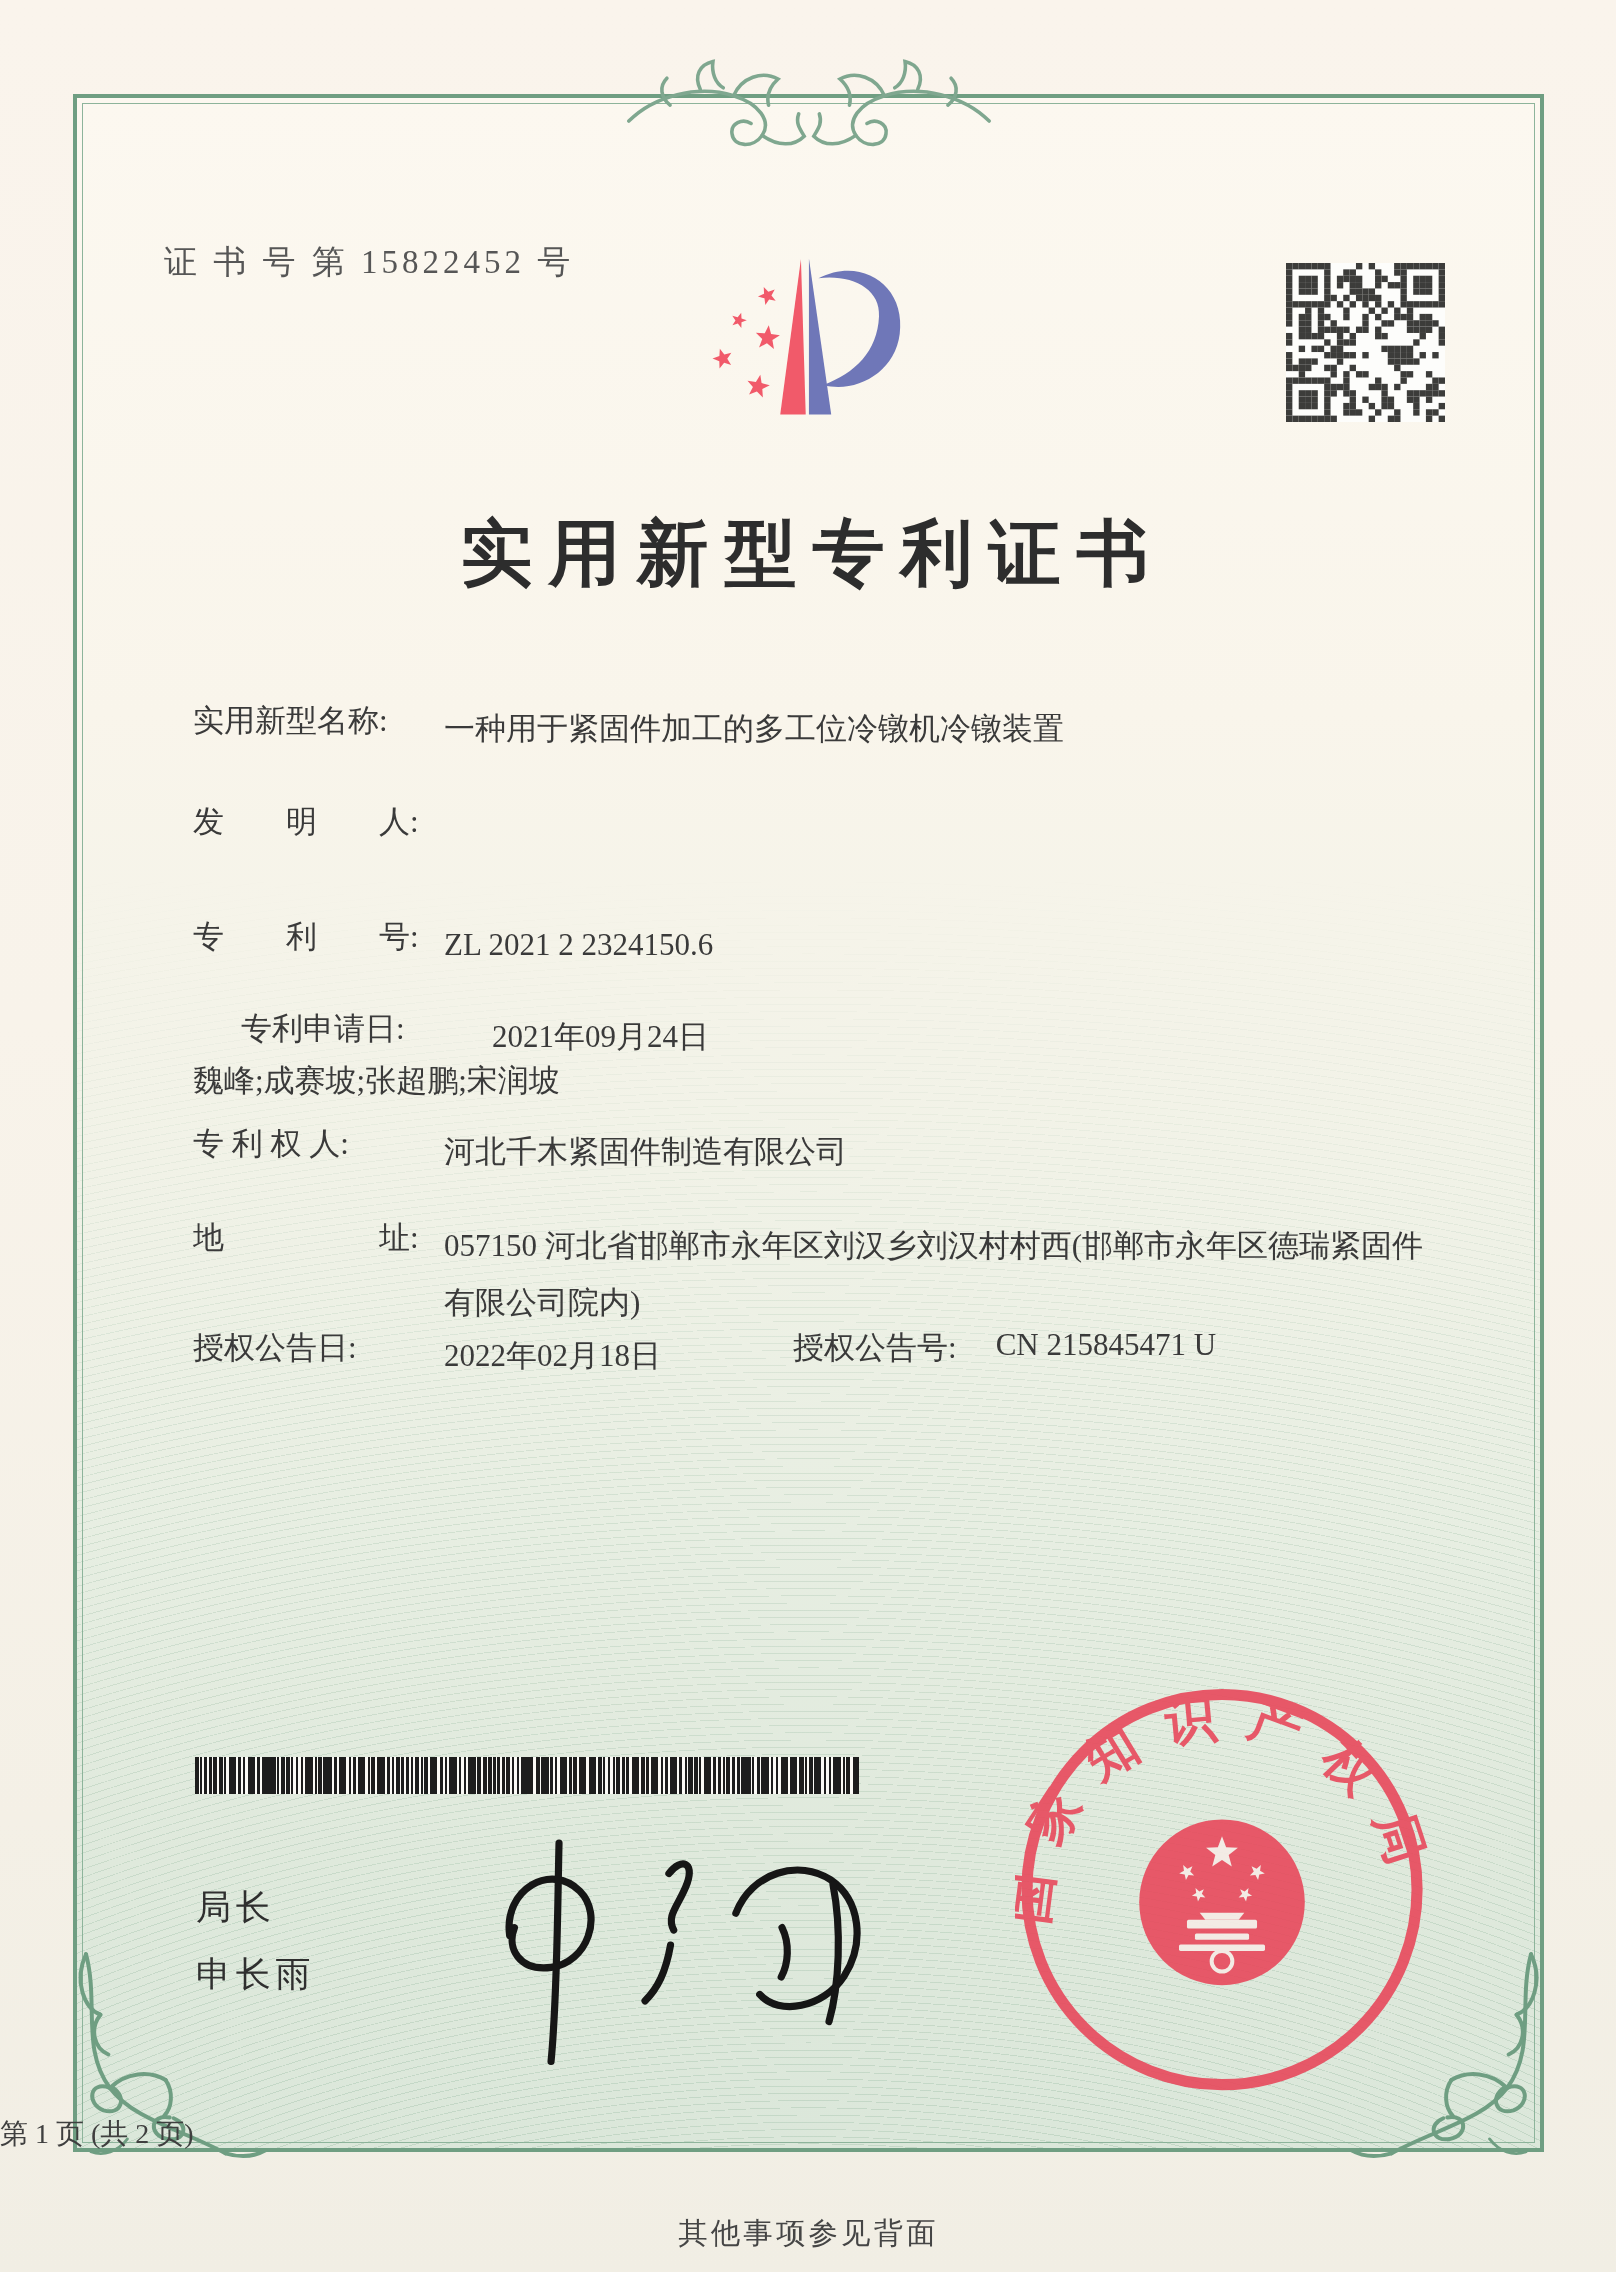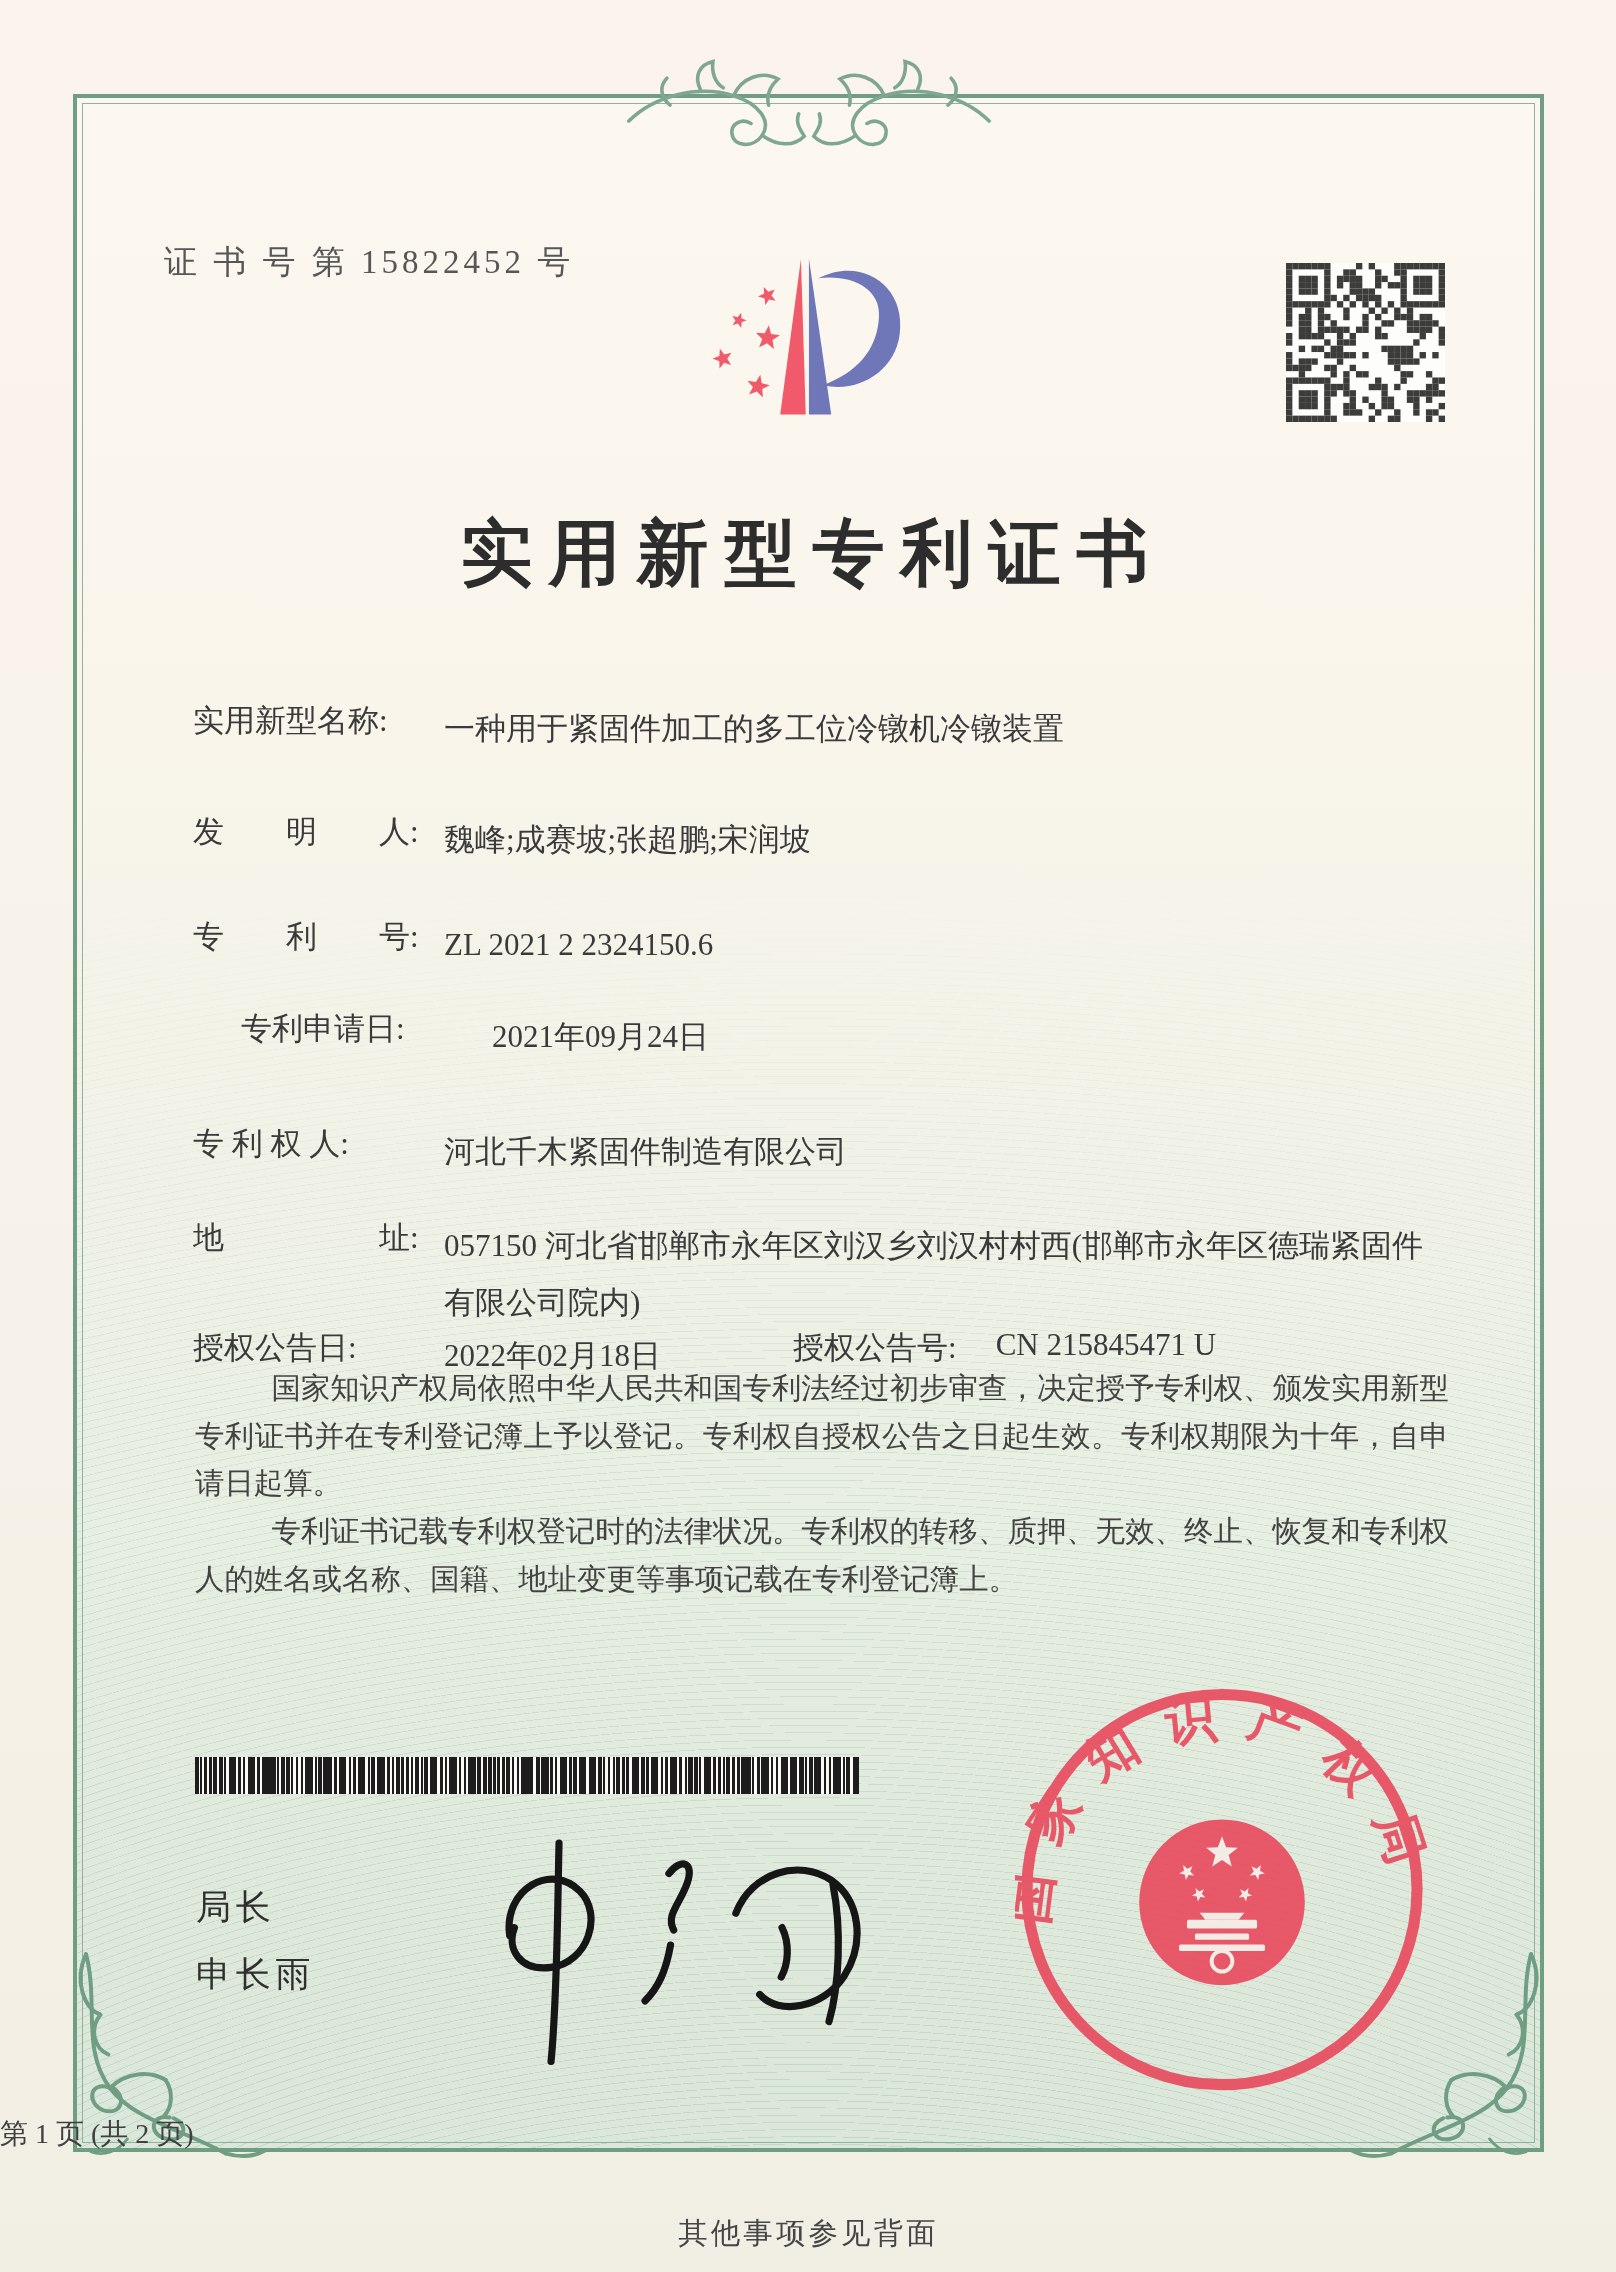--- a/index.html
+++ b/index.html
@@ -50,21 +50,21 @@
   .title{
     position:absolute;left:8px;right:0;top:506px;text-align:center;
     font-size:72px;font-weight:bold;color:#2d2d2d;letter-spacing:16px;
   }
   
   .fields{position:absolute;left:193px;top:700px;width:1256px;font-size:31px;color:var(--ink);}
   .frow{position:absolute;left:0;display:flex;align-items:flex-start;width:100%;}
   .flabel{flex:0 0 251px;white-space:pre;}
   .fvalue{flex:1;line-height:1.85;}
   .row-name{top:0;}
-  .row-inventor{top:111px;}
+  .row-inventor{top:101px;flex-direction:column;}
   .row-patent{top:216px;}
   .row-filing{top:308px;margin-left:48px;}
   .row-patentee{top:423px;}
   .row-address{top:517px;}
   .row-grant{top:627px;}
   .pair2{position:absolute;left:600px;top:0;display:flex;gap:28px;}
   .pair2 .flabel{flex:0 0 auto;margin-right:11px;}
   
   .body-text{
     position:absolute;left:195px;top:1365px;width:1254px;
@@ -503,24 +503,20 @@
     <div class="frow row-grant">
       <span class="flabel">授权公告日:</span>
       <span class="fvalue">2022年02月18日</span>
       <span class="pair2">
         <span class="flabel">授权公告号:</span>
         <span>CN 215845471 U</span>
       </span>
     </div>
   </div>
 
-  <div class="body-text">
-    <p>国家知识产权局依照中华人民共和国专利法经过初步审查，决定授予专利权、颁发实用新型专利证书并在专利登记簿上予以登记。专利权自授权公告之日起生效。专利权期限为十年，自申请日起算。</p>
-    <p>专利证书记载专利权登记时的法律状况。专利权的转移、质押、无效、终止、恢复和专利权人的姓名或名称、国籍、地址变更等事项记载在专利登记簿上。</p>
-  </div>
 
   <div class="barcode"></div>
 
   <div class="director-title">局长</div>
   <div class="director-name">申长雨</div>
   <svg class="signature" width="446" height="263" viewBox="0 0 560 330">
     <g fill="none" stroke="#161616" stroke-width="9" stroke-linecap="round" stroke-linejoin="round">
       <path d="M 100 150 C 92 92, 152 58, 188 94 C 218 124, 198 184, 152 190 C 112 195, 96 166, 106 140"></path>
       <path d="M 162 34 C 160 120, 160 225, 152 308"></path>
       <path d="M 300 72 C 316 52, 332 58, 323 84 C 313 112, 296 124, 306 143"></path>

